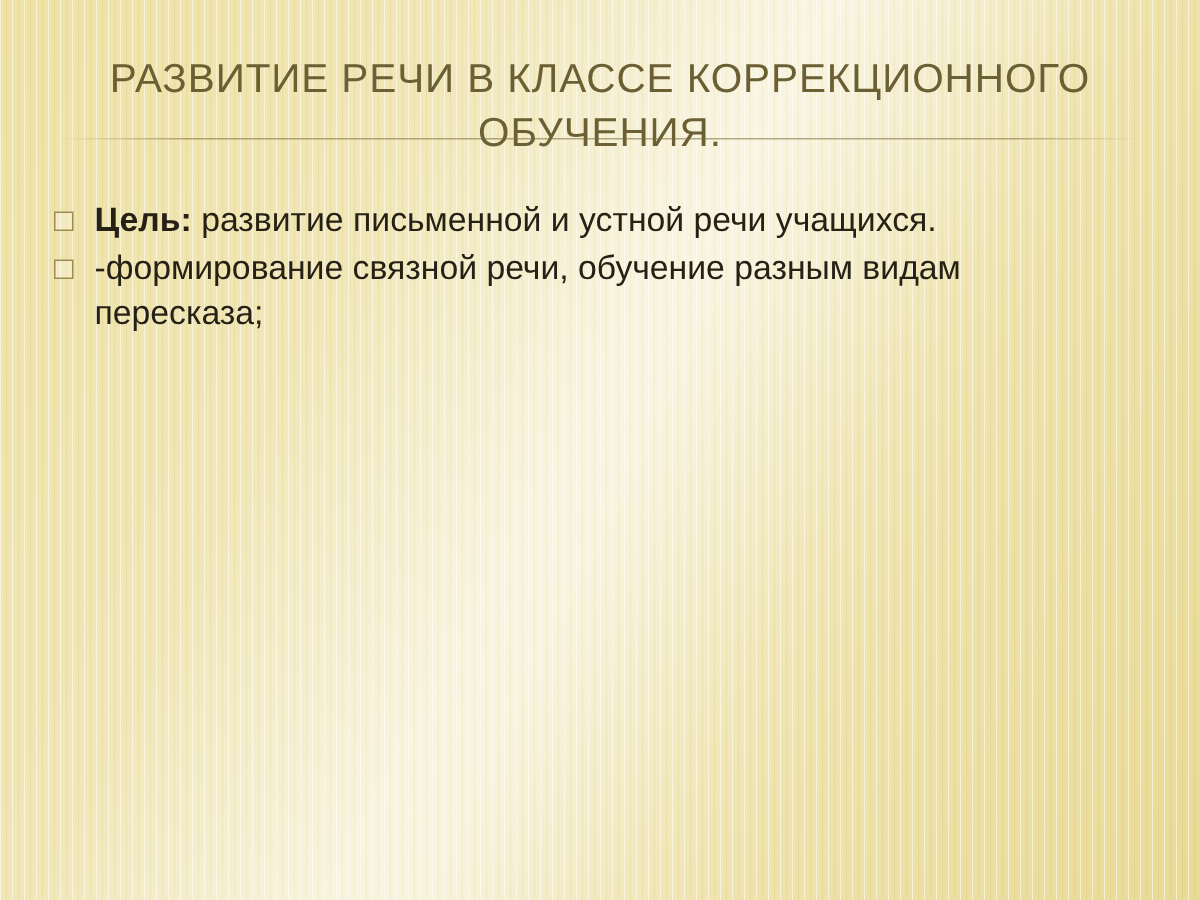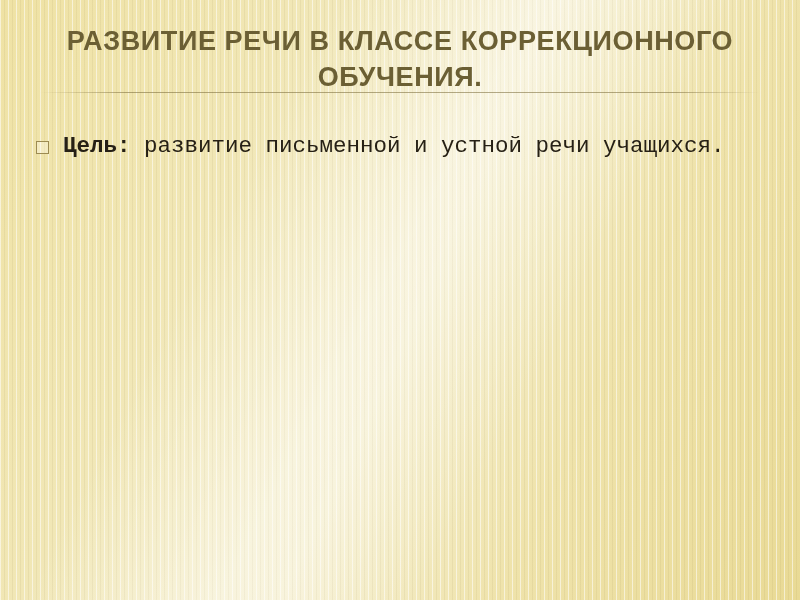--- a/index.html
+++ b/index.html
@@ -50,24 +50,24 @@
     left: 60px;
     width: 680px;
     text-align: center;
     z-index: 2;
   }
 
   .title {
     font-size: 27px;
     line-height: 1.32;
     letter-spacing: 0.6px;
-    font-weight: bold;
+    font-weight: normal;
     color: #6b5f34;
     text-transform: uppercase;
-    margin: 0;
+    margin: 11px;
   }
 
   .title-rule {
     position: absolute;
     z-index: 2;
     left: 40px;
     top: 92px;
     width: 720px;
     height: 1px;
     background: linear-gradient(to right, rgba(120,105,55,0.0) 0%, rgba(120,105,55,0.55) 12%, rgba(120,105,55,0.55) 88%, rgba(120,105,55,0.0) 100%);
@@ -97,21 +97,20 @@
     border: 1px solid #9c8b52;
     background: rgba(255,255,255,0.28);
     box-sizing: border-box;
   }
 
   .bullet-text {
     flex: 1 1 auto;
     font-size: 22.5px;
     line-height: 1.30;
     color: #262015;
-    font-family: Liberation Mono, monospace;
   }
 
   .bullet-text b {
     font-weight: bold;
   }
 </style>
 </head>
 <body>
 
 <div class="slide">
@@ -125,16 +124,20 @@
   <div class="body-block">
 
     <div class="bullet-row">
       <span class="bullet-marker"></span>
       <div class="bullet-text"><b>Цель:</b><span> развитие письменной и устной речи учащихся.</span></div>
     </div>
 
 
 
 
+    <div class="bullet-row">
+      <span class="bullet-marker"></span>
+      <div class="bullet-text"><b></b><span>-формирование связной речи, обучение разным видам пересказа;</span></div>
+    </div>
 
   </div>
 
 </div>
 
 </body></html>

